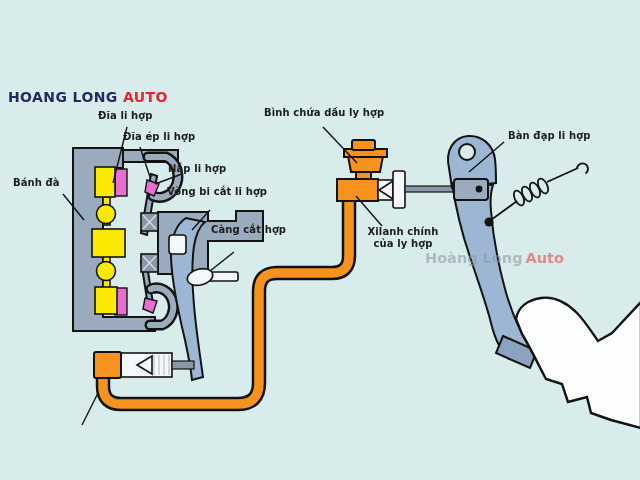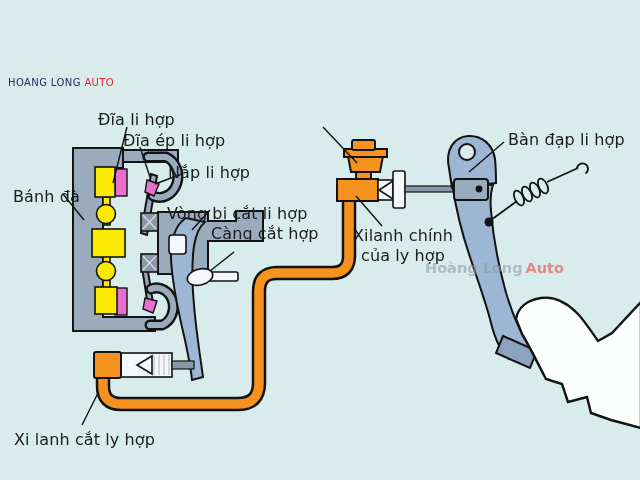--- a/index.html
+++ b/index.html
@@ -4,33 +4,33 @@
 <style>
   html,body{margin:0;padding:0;}
   #stage{
     position:relative;width:640px;height:480px;overflow:hidden;
     background:var(--bg,#d8ecec);
     font-family:"DejaVu Sans", sans-serif;
   }
   #art{position:absolute;left:0;top:0;z-index:1;}
   .lbl{
     position:absolute;z-index:3;white-space:nowrap;
-    font-size:16px;font-weight:normal;color:var(--label,#1b1b1b);
+    font-size:10px;font-weight:bold;color:var(--label,#1b1b1b);
     letter-spacing:.1px;
   }
   .lbl.center{text-align:center;white-space:normal;line-height:1.22;}
   
   #logo{position:absolute;left:8px;top:4px;z-index:4;width:140px;}
   #logo .mark{display:block;margin:0 auto;}
-  #logo .brand{font-size:10px;font-weight:normal;letter-spacing:.4px;white-space:nowrap;margin-top:1px;}
+  #logo .brand{font-size:14px;font-weight:bold;letter-spacing:.4px;white-space:nowrap;margin-top:13px;}
   .navy{color:var(--navy,#232a63);}
   .red{color:var(--red,#e8232e);}
   
   #watermark{
-    position:absolute;left:396px;top:250px;z-index:5;display:flex;align-items:flex-end;gap:3px;
+    position:absolute;left:396px;top:250px;z-index:5;display:flex;align-items:flex-start;gap:3px;
     opacity:.58;font-size:14.5px;font-weight:bold;white-space:nowrap;
   }
   #watermark .wm-gray{color:var(--wm_gray,#8f98a3);}
   #watermark .wm-red{color:var(--wm_red,#e8413c);}
   
   .part-o{fill:var(--orange);stroke:var(--outline);stroke-width:2;}
   .part-y{fill:var(--yellow);stroke:var(--outline);stroke-width:1.6;}
   .part-m{fill:var(--magenta);stroke:var(--outline);stroke-width:1.4;}
   .part-g{fill:var(--metal);stroke:var(--outline);stroke-width:2;}
   .part-gd{fill:var(--metal_dark);stroke:var(--outline);stroke-width:1.6;}
@@ -161,32 +161,32 @@
       <line class="leader" x1="182" y1="174" x2="155" y2="184"></line>
       <line class="leader" x1="210" y1="210" x2="192" y2="230"></line>
       <line class="leader" x1="234" y1="252" x2="210" y2="271"></line>
       <line class="leader" x1="323" y1="127" x2="357" y2="163"></line>
       <line class="leader" x1="382" y1="226" x2="356" y2="196"></line>
       <line class="leader" x1="504" y1="142" x2="469" y2="172"></line>
       <line class="leader" x1="82" y1="425" x2="98" y2="393"></line>
     </g>
   </svg>
 
-  <div class="lbl" style="left:13px;top:187px">Bánh đà</div>
+  <div class="lbl" style="left:13px;top:177px">Bánh đà</div>
   <div class="lbl" style="left:98px;top:110px">Đĩa li hợp</div>
   <div class="lbl" style="left:123px;top:131px">Đĩa ép li hợp</div>
   <div class="lbl" style="left:168px;top:163px">Nắp li hợp</div>
-  <div class="lbl" style="left:167px;top:204px">Vòng bi cắt li hợp</div>
+  <div class="lbl" style="left:167px;top:186px">Vòng bi cắt li hợp</div>
   <div class="lbl" style="left:211px;top:224px">Càng cắt hợp</div>
+  <div class="lbl" style="left:264px;top:107px">Bình chứa dầu ly hợp</div>
   <div class="lbl" style="left:508px;top:130px">Bàn đạp li hợp</div>
   <div class="lbl center" style="left:351px;top:226px;width:104px">
     <div>Xilanh chính</div>
     <div>của ly hợp</div>
   </div>
-  <div class="lbl" style="left:14px;top:430px">Xi lanh cắt ly hợp</div>
 
   <div id="logo">
     <svg class="mark" width="86" height="72" viewBox="-43 -36 86 72">
       <g transform="rotate(-28)">
         <path d="M -31,0 A 31,31 0 0 1 31,0 A 22,22 0 1 0 -31,0 Z" fill="var(--red)"></path>
         <path d="M 31,0 A 31,31 0 0 1 -31,0 A 22,22 0 1 0 31,0 Z" fill="var(--navy)"></path>
         <path d="M -15,0 A 15,15 0 0 1 15,0 A 9,9 0 1 0 -15,0 Z" fill="var(--navy)" transform="rotate(40)"></path>
         <path d="M 15,0 A 15,15 0 0 1 -15,0 A 9,9 0 1 0 15,0 Z" fill="var(--red)" transform="rotate(40)"></path>
       </g>
     </svg>

